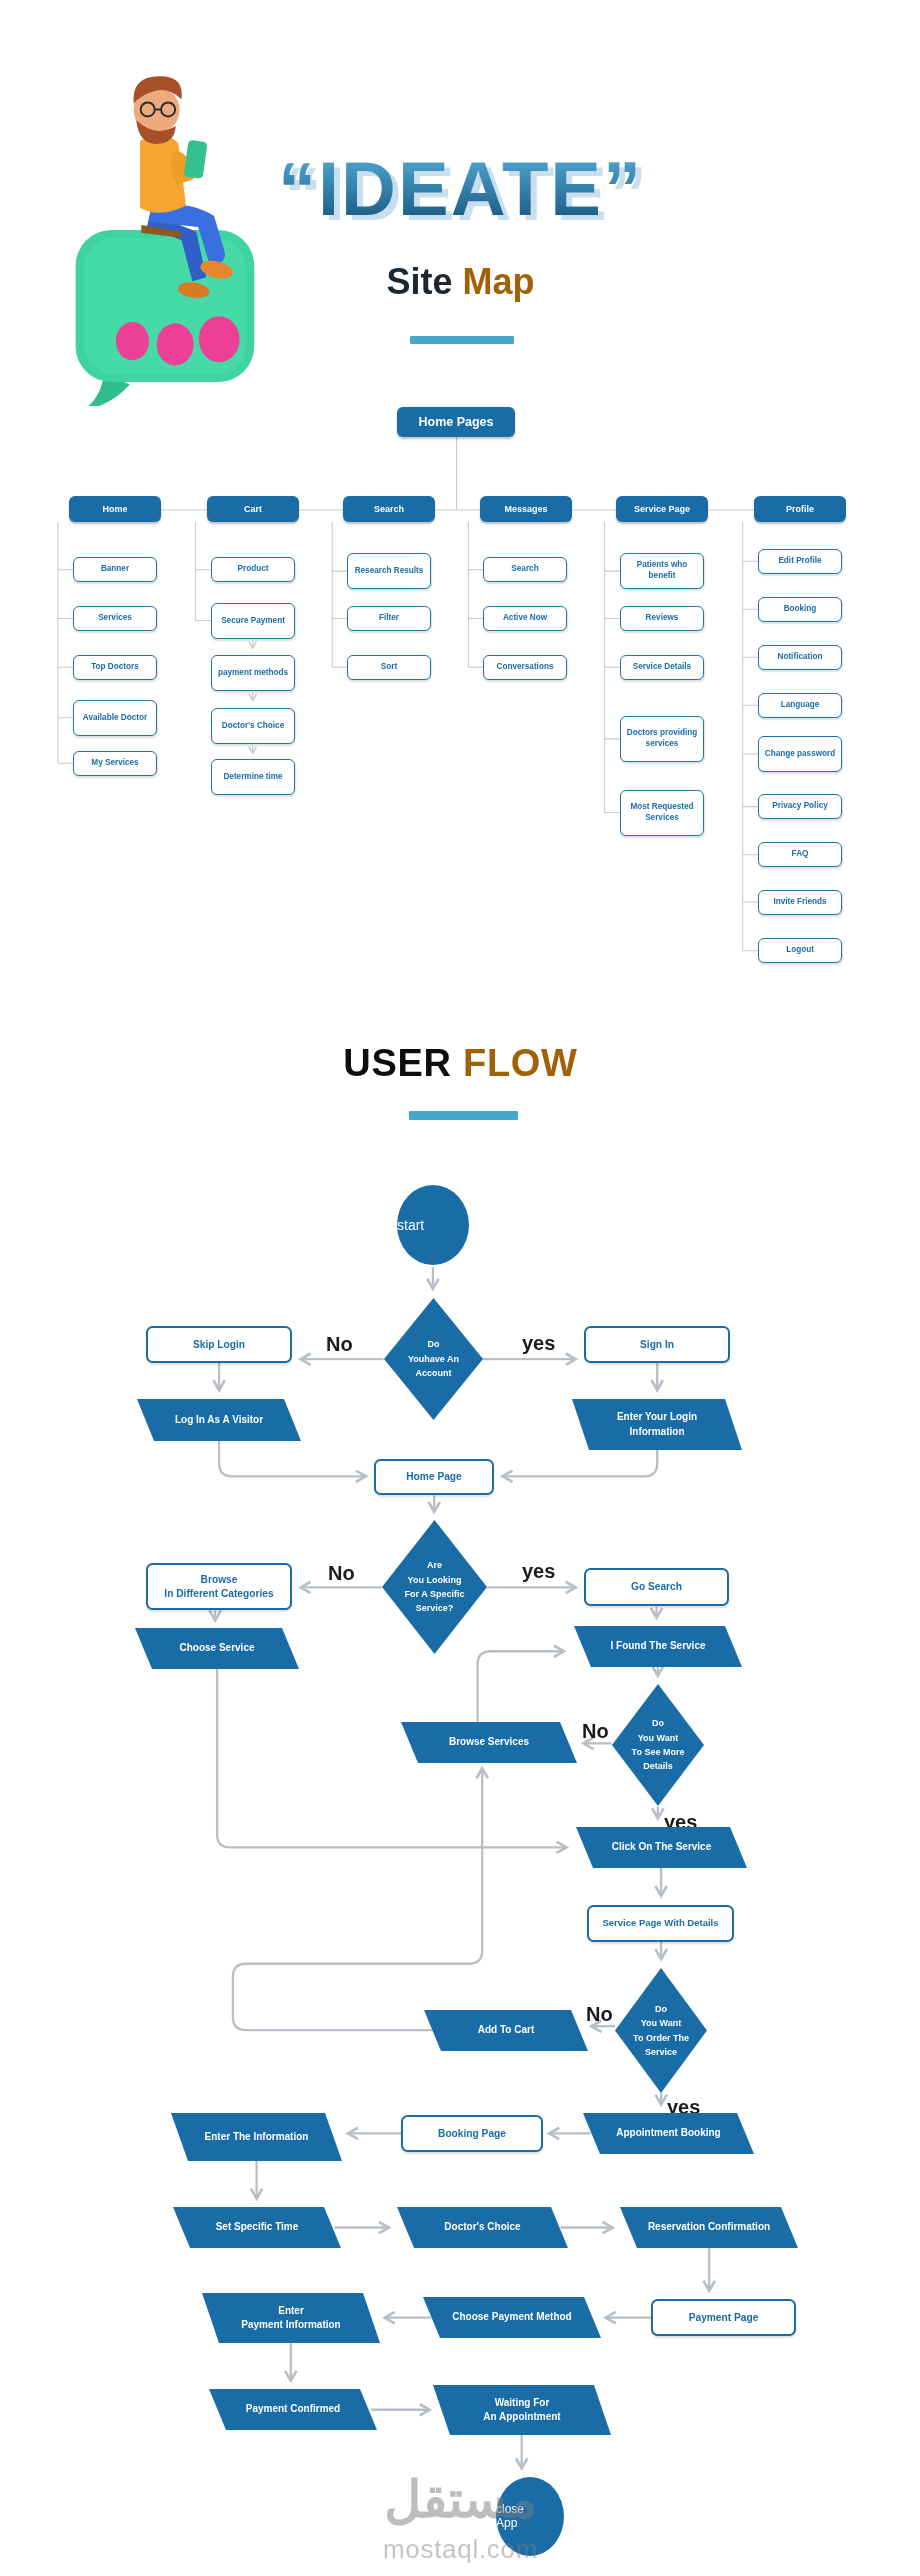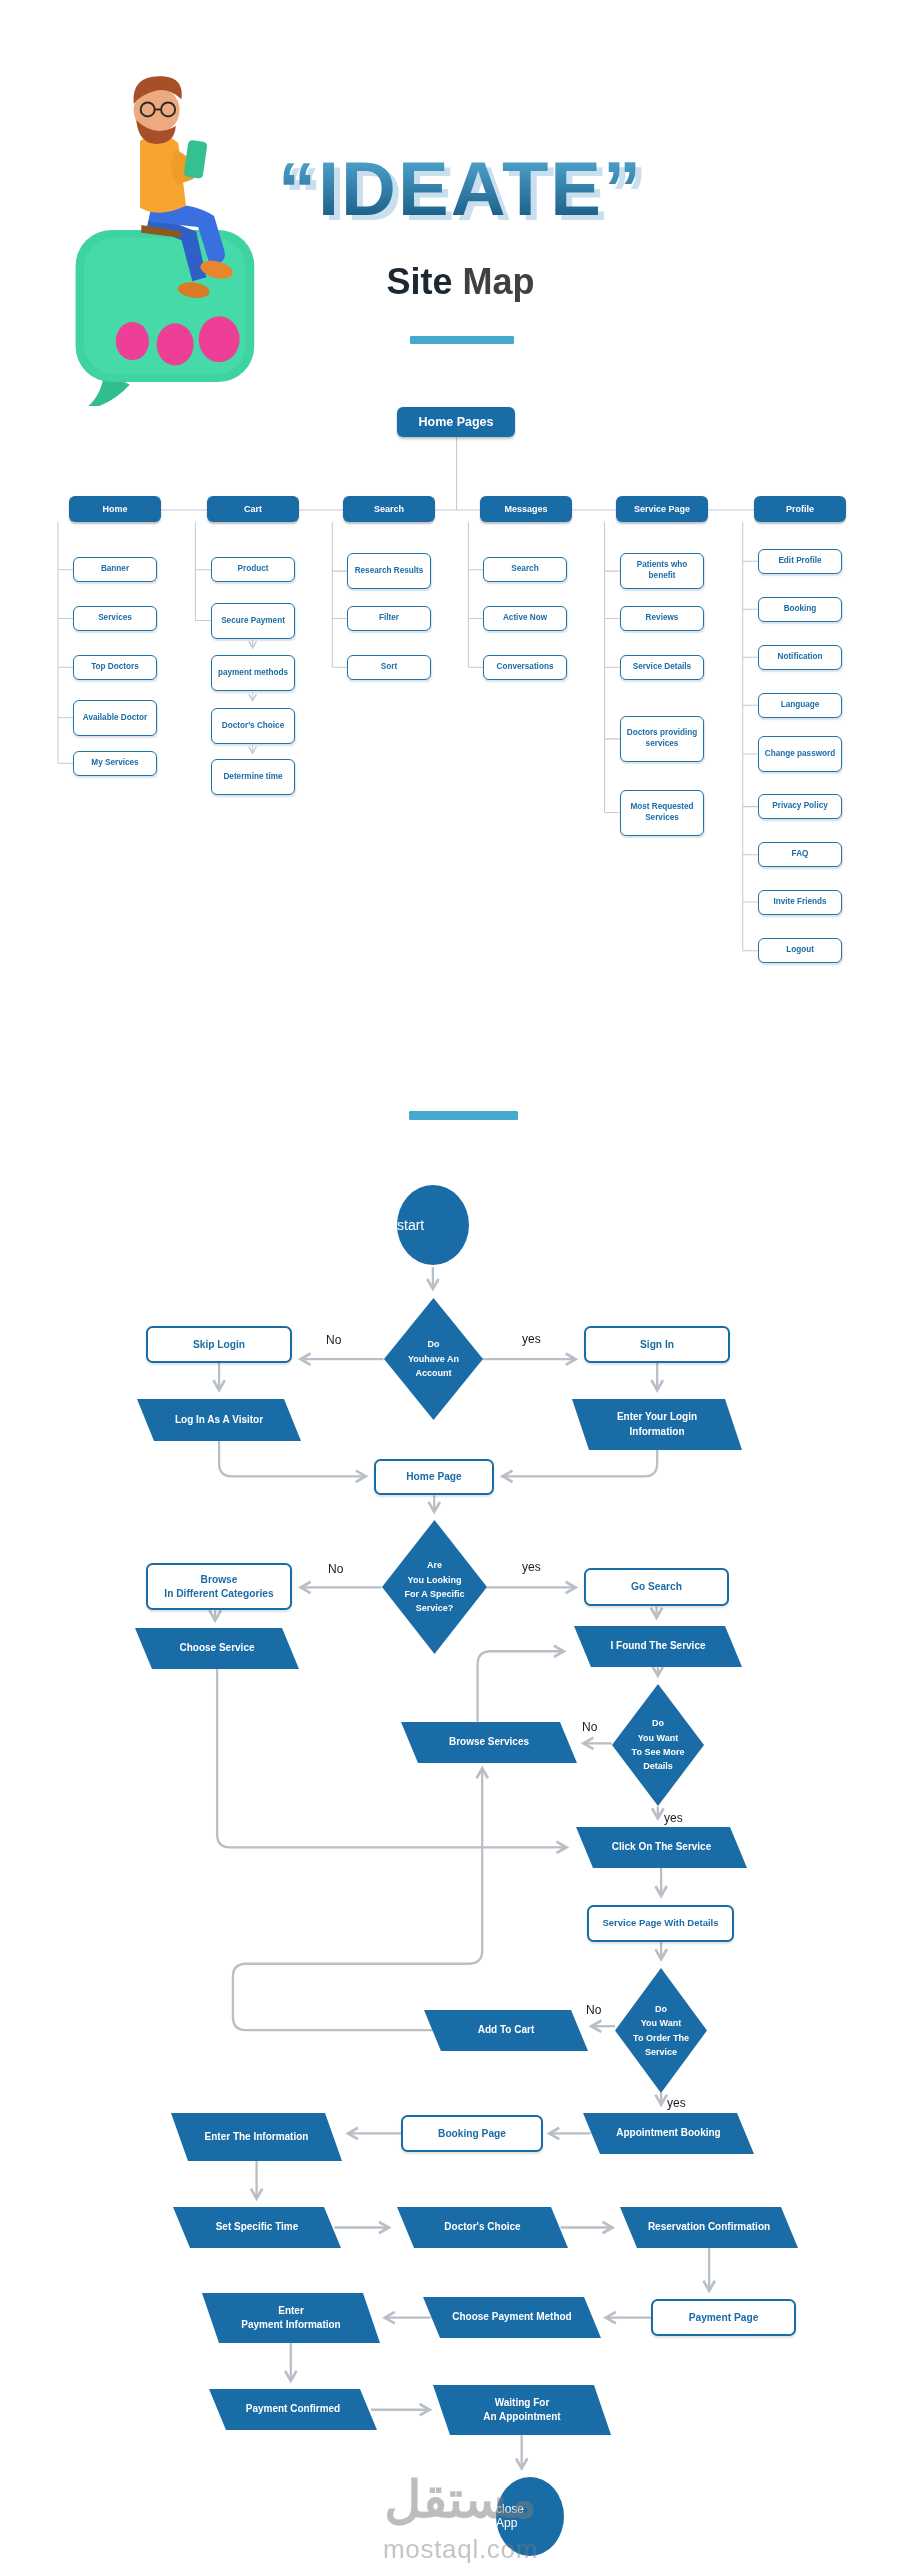--- a/index.html
+++ b/index.html
@@ -16,21 +16,21 @@
   
   .ideate-wrap{position:absolute;left:0;top:139px;width:921px;text-align:center;z-index:2}
   .ideate-shadow,.ideate-main{font-size:76px;font-weight:800;letter-spacing:2px;line-height:1;
     font-family:"Liberation Sans",sans-serif}
   .ideate-shadow{position:absolute;left:6px;top:5.3px;width:100%;color:#c9dfee}
   .ideate-main{position:relative;color:#1d6fa5;background:linear-gradient(#54abd4,#14547e);
     -webkit-background-clip:text;background-clip:text;-webkit-text-fill-color:transparent}
   .sitemap-sub{position:absolute;left:0;top:249px;width:921px;text-align:center;font-size:36px;
     font-weight:800;z-index:2}
   .t-dark{color:#1b2733}
-  .t-accent{color:#404040}
+  .t-accent{color:#a16207}
   .bar{position:absolute;background:var(--bar);border-radius:1.3px;z-index:2}
   .userflow-title{position:absolute;left:0;top:1030px;width:921px;text-align:center;font-size:38px;
     font-weight:800;letter-spacing:0.7px;z-index:2}
   
   .sm-root{position:absolute;width:118px;height:30px;background:var(--blue);border-radius:6px;
     color:#fff;font-weight:bold;font-size:12.5px;display:flex;align-items:center;justify-content:center;
     z-index:2;box-shadow:0 1.3px 2.6px rgba(0,0,0,.25)}
   .sm-header{position:absolute;width:92px;height:26px;background:var(--blue);border-radius:6px;
     color:#fff;font-weight:bold;font-size:9px;display:flex;align-items:center;justify-content:center;
     z-index:2;box-shadow:0 1.3px 2px rgba(0,0,0,.25)}
@@ -43,21 +43,21 @@
     display:flex;flex-direction:column;justify-content:center;font-size:14px;line-height:1.15}
   .diamond{position:absolute;background:var(--blue);color:#fff;font-weight:bold;font-size:9px;
     line-height:1.6;display:flex;flex-direction:column;align-items:center;justify-content:center;
     text-align:center;z-index:3;clip-path:polygon(50% 0,100% 50%,50% 100%,0 50%)}
   .rect-w{position:absolute;background:#fff;border:2px solid var(--blue);border-radius:6.6px;
     color:var(--blue);font-weight:bold;font-size:10.2px;line-height:1.35;display:flex;flex-direction:column;
     align-items:center;justify-content:center;text-align:center;z-index:3;box-shadow:0 1.3px 2px rgba(0,0,0,.12)}
   .para{position:absolute;background:var(--blue);color:#fff;font-weight:bold;font-size:10px;line-height:1.45;
     display:flex;flex-direction:column;align-items:center;justify-content:center;text-align:center;z-index:3;
     clip-path:polygon(0 0,calc(100% - 17px) 0,100% 100%,17px 100%)}
-  .flow-label{position:absolute;color:#1b1b1b;font-size:12px;font-weight:400;z-index:3}
+  .flow-label{position:absolute;color:#1b1b1b;font-size:20px;font-weight:700;z-index:3}
   
   .wm{position:absolute;left:0;width:921px;text-align:center;z-index:6;color:#7d7d7d}
   .wm-ar{top:2458px;font-size:51px;font-weight:bold;opacity:.5}
   .wm-dom{top:2522px;font-size:26px;opacity:.45;letter-spacing:0.7px}
   .illu{position:absolute;left:66px;top:32px;width:217px;height:362px;z-index:2}
 </style>
 </head>
 <body>
 
 <div class="page">
@@ -195,20 +195,24 @@
   <div class="sm-child" style="left:758px;top:537px;height:25px">Edit Profile</div>
   <div class="sm-child" style="left:758px;top:585px;height:25px">Booking</div>
   <div class="sm-child" style="left:758px;top:633px;height:25px">Notification</div>
   <div class="sm-child" style="left:758px;top:681px;height:25px">Language</div>
   <div class="sm-child" style="left:758px;top:724px;height:36px">Change password</div>
   <div class="sm-child" style="left:758px;top:782px;height:25px">Privacy Policy</div>
   <div class="sm-child" style="left:758px;top:830px;height:25px">FAQ</div>
   <div class="sm-child" style="left:758px;top:878px;height:25px">Invite Friends</div>
   <div class="sm-child" style="left:758px;top:926px;height:25px">Logout</div>
 
+  <div class="userflow-title">
+    <span class="t-dark" style="color:#0d0d0d">USER</span>
+    <span class="t-accent">FLOW</span>
+  </div>
   <div class="bar" style="left:409px;top:1099px;width:109px;height:8.6px"></div>
 
   <div class="oval" style="left:397px;top:1173px;width:72px;height:80px">
     <span>start</span>
   </div>
 
   <div class="diamond" style="left:384px;top:1286px;width:99px;height:122px">
     <span>Do</span>
     <span>Youhave An</span>
     <span>Account</span>

